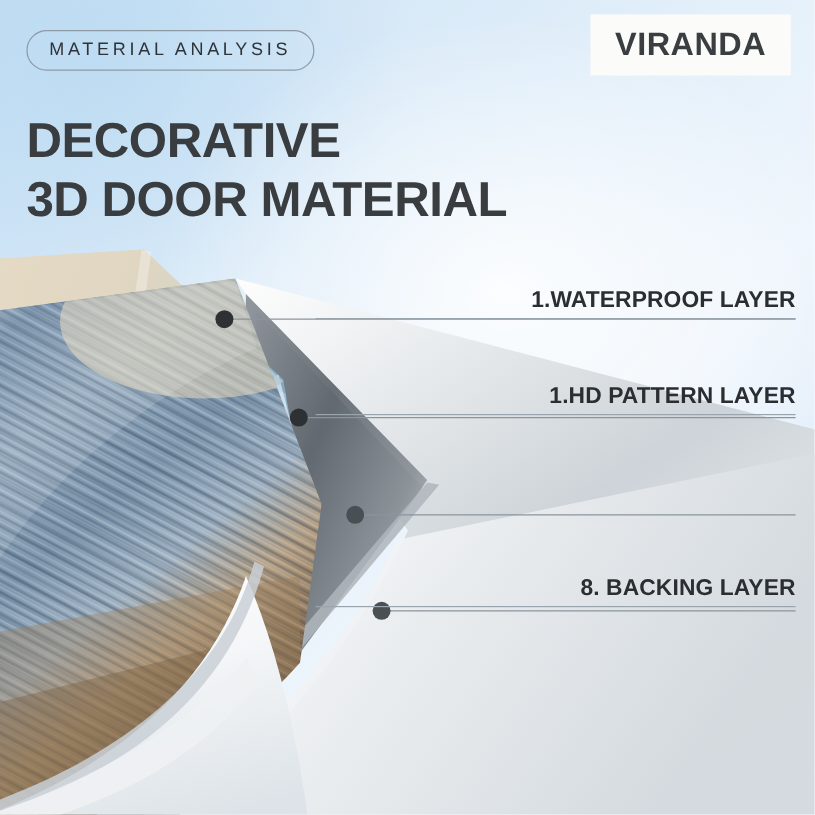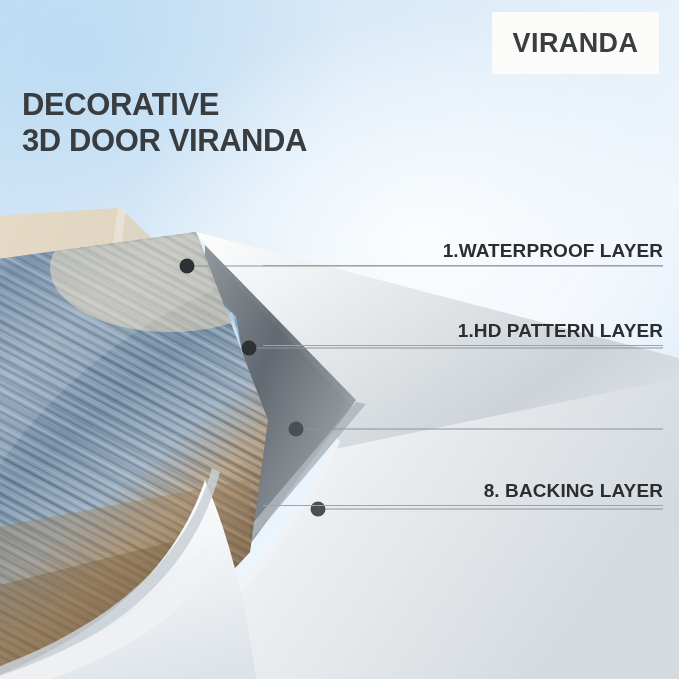--- a/index.html
+++ b/index.html
@@ -50,34 +50,34 @@
     color: #2e3338;
     font-weight: 400;
     white-space: nowrap;
     background: transparent;
   }
 
   .title {
     position: absolute;
     left: 22px;
     top: 66px;
-    font-size: 31px;
+    font-size: 41px;
     font-weight: 700;
     line-height: 1.18;
     color: #3a3d40;
     letter-spacing: -0.4px;
   }
   .title .line2 { display: block; }
 
   .logo-box {
     position: absolute;
     right: 20px;
     top: 12px;
     width: 167px;
-    height: 62px;
+    height: 51px;
     background: #fbfbfa;
     display: flex;
     align-items: center;
     justify-content: center;
   }
   .logo-text {
     font-size: 27px;
     font-weight: 700;
     color: #3b3e40;
     letter-spacing: 0.4px;
@@ -283,24 +283,27 @@
     <line x1="249" y1="348" x2="663" y2="348" stroke="#8b949c" stroke-width="1"></line>
     <line x1="296" y1="429" x2="663" y2="429" stroke="#8b949c" stroke-width="1"></line>
     <line x1="318" y1="509" x2="663" y2="509" stroke="#8b949c" stroke-width="1"></line>
 
     <circle cx="187" cy="266" r="7.5" fill="#2e3134"></circle>
     <circle cx="249" cy="348" r="7.5" fill="#2e3134"></circle>
     <circle cx="296" cy="429" r="7.5" fill="#4a4f54"></circle>
     <circle cx="318" cy="509" r="7.5" fill="#4a4f54"></circle>
   </svg>
 
+  <div class="badge">
+    <span>MATERIAL ANALYSIS</span>
+  </div>
 
   <h1 class="title">
     <span>DECORATIVE</span>
-    <span class="line2">3D DOOR VIRANDA</span>
+    <span class="line2">3D DOOR MATERIAL</span>
   </h1>
 
   <div class="logo-box">
     <span class="logo-text">VIRANDA</span>
   </div>
 
   <div class="callout" id="callout-1">
     <span class="ctext">1.WATERPROOF LAYER</span>
     <span class="cline"></span>
   </div>

